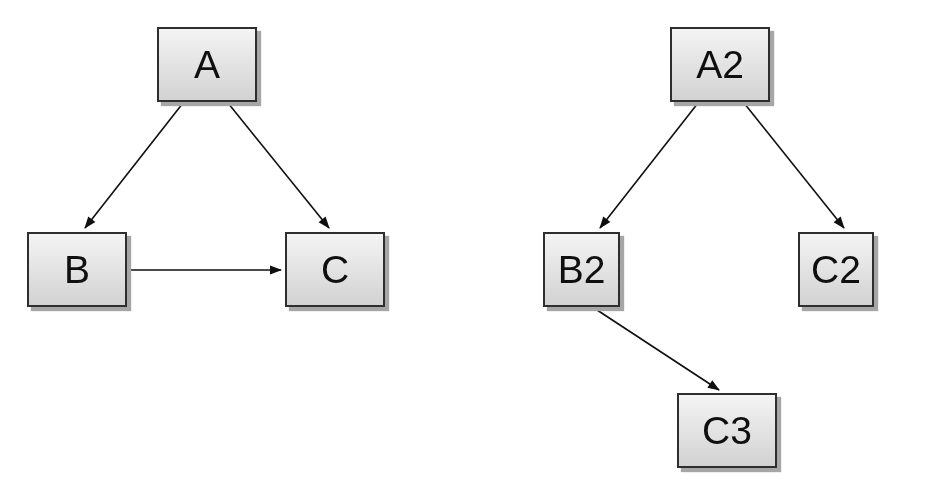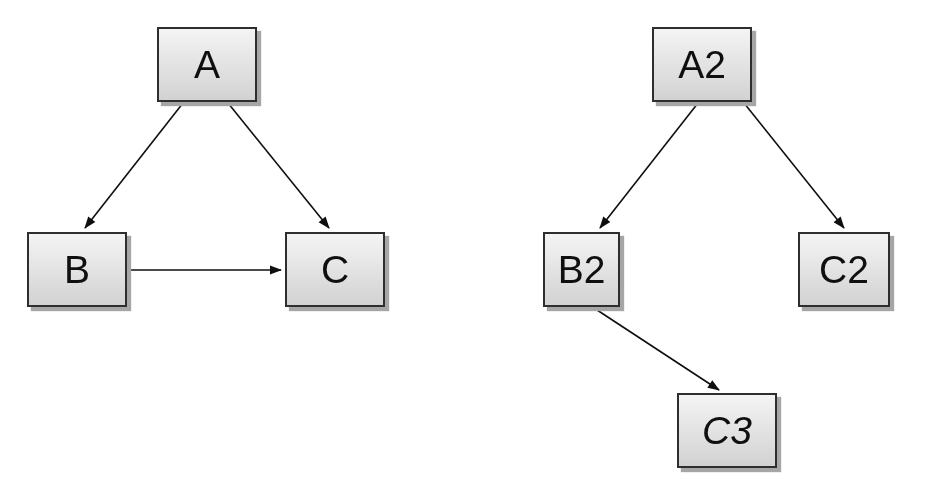--- a/index.html
+++ b/index.html
@@ -65,26 +65,26 @@
   <div id="nodes-layer">
       <div class="node" style="left: 157px; top: 27px; width: 100px; height: 75px;">
         <span class="node-label">A</span>
       </div>
       <div class="node" style="left: 27px; top: 232px; width: 100px; height: 75px;">
         <span class="node-label">B</span>
       </div>
       <div class="node" style="left: 285px; top: 232px; width: 100px; height: 75px;">
         <span class="node-label">C</span>
       </div>
-      <div class="node" style="left: 652px; top: 27px; width: 100px; height: 75px;">
+      <div class="node" style="left: 670px; top: 27px; width: 100px; height: 75px;">
         <span class="node-label">A2</span>
       </div>
       <div class="node" style="left: 543px; top: 232px; width: 77px; height: 75px;">
         <span class="node-label">B2</span>
       </div>
-      <div class="node" style="left: 798px; top: 232px; width: 92px; height: 75px;">
+      <div class="node" style="left: 798px; top: 232px; width: 76px; height: 75px;">
         <span class="node-label">C2</span>
       </div>
-      <div class="node" style="left: 677px; top: 393px; width: 100px; height: 75px; font-style: italic;">
+      <div class="node" style="left: 677px; top: 393px; width: 100px; height: 75px;">
         <span class="node-label">C3</span>
       </div>
     </div>
 </div>
 
 </body></html>

